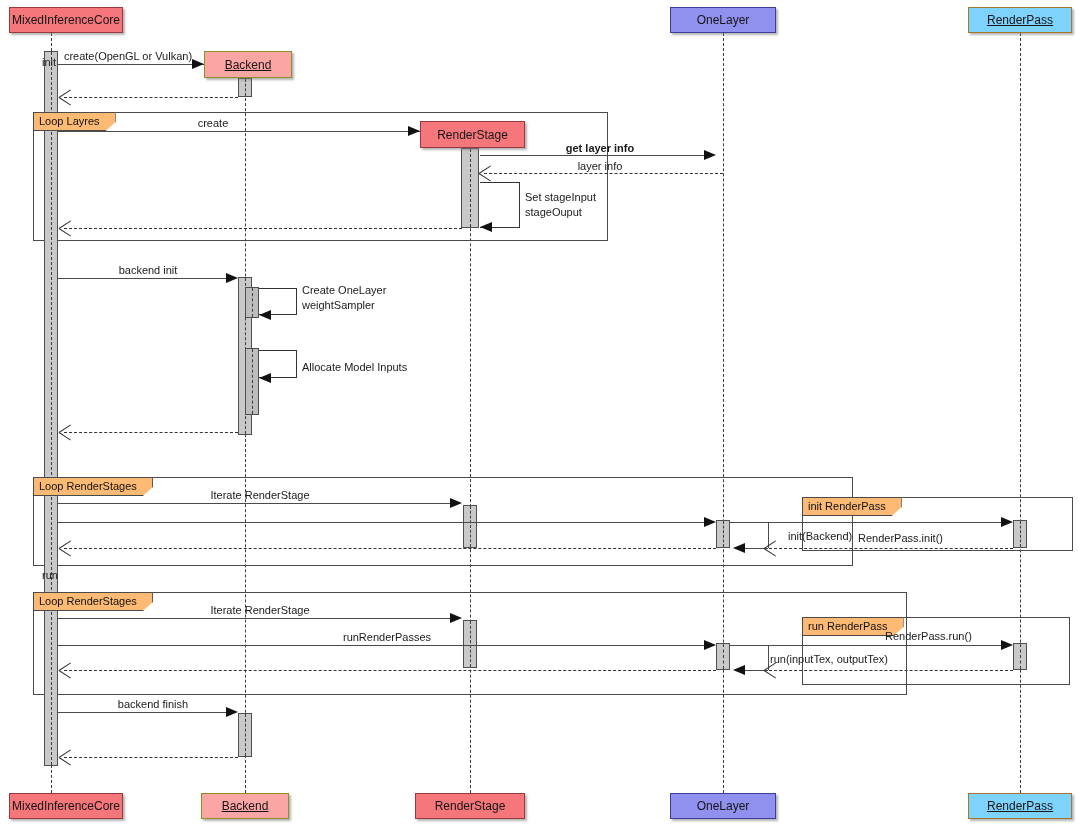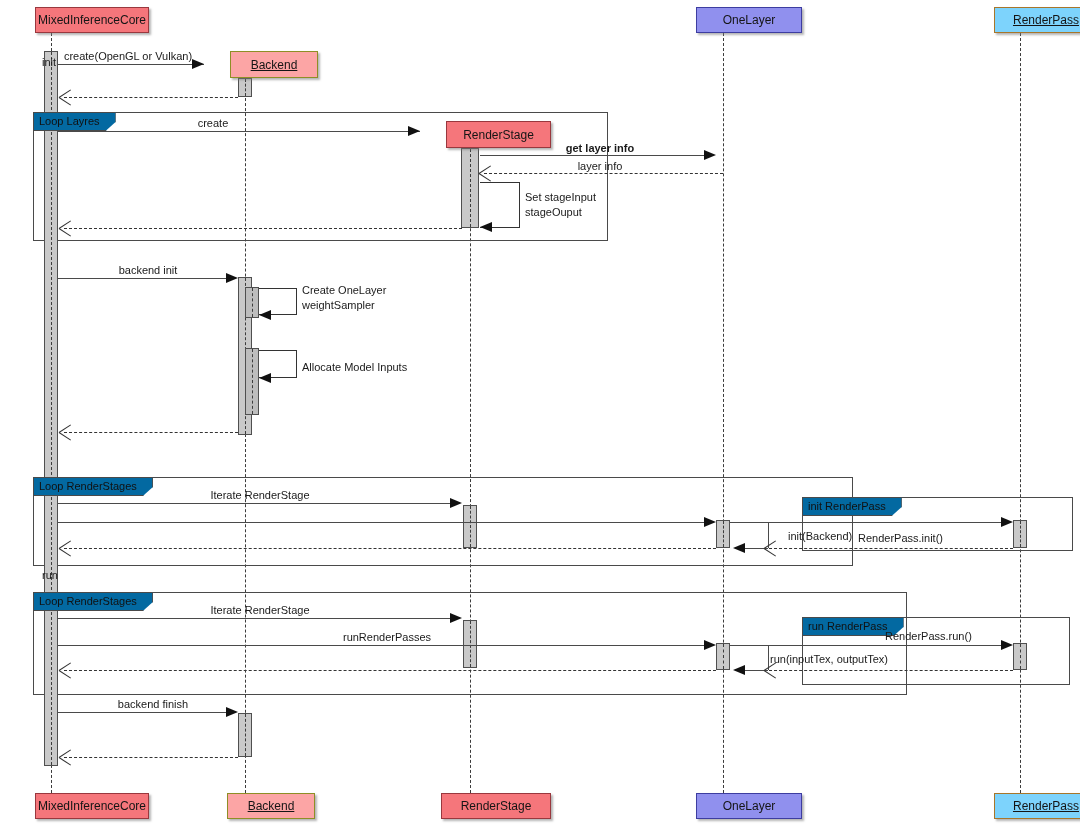--- a/index.html
+++ b/index.html
@@ -2,32 +2,32 @@
 <html><head>
 <meta charset="utf-8">
 <style>
   html,body{margin:0;padding:0;background:#fff;}
   #stage{position:relative;width:1080px;height:827px;background:#ffffff;overflow:hidden;
          font-family:"Liberation Sans","DejaVu Sans",sans-serif;color:#111;}
   
   .ll{position:absolute;width:0;border-left:1px dashed #3c3c3c;}
   
   .box{position:absolute;border:1px solid #555;display:flex;align-items:center;justify-content:center;
-       font-size:12px;color:#151515;box-shadow:1.5px 1.5px 2px rgba(120,120,120,.55);box-sizing:border-box;margin-left:26px;}
+       font-size:12px;color:#151515;box-shadow:1.5px 1.5px 2px rgba(120,120,120,.55);box-sizing:border-box;}
   .p-red{background:#F5767B;border-color:#99383E;}
   .p-yellow{background:#fca5a5;border-color:#8e8e25;text-decoration:underline;}
   .p-blue{background:#9090EE;border-color:#3d3da0;}
   .p-orange{background:#7dd3fc;border-color:#a8762a;text-decoration:underline;}
   
   .act{position:absolute;background:#C9C9C9;border:1px solid #4F4F4F;box-sizing:border-box;}
   .act::after{content:'';position:absolute;left:50%;top:0;bottom:0;border-left:1px dashed #3c3c3c;}
   .act.dark{background:#BDBDBD;}
   
   .frame{position:absolute;border:1px solid #4a4a4a;box-sizing:border-box;}
-  .flabel{position:absolute;background:#0369a1;border:1px solid #4a4a4a;font-size:11px;line-height:13px;
+  .flabel{position:absolute;background:#fdba74;border:1px solid #4a4a4a;font-size:11px;line-height:13px;
           padding:2px 15px 2px 5px;white-space:nowrap;box-sizing:border-box;
           clip-path:polygon(0 0,100% 0,100% calc(100% - 9px),calc(100% - 10px) 100%,0 100%);}
   
   .line{position:absolute;height:0;border-top:1px solid #4a4a4a;}
   .dline{position:absolute;height:0;border-top:1px dashed #333;}
   .vline{position:absolute;width:0;border-left:1px solid #4a4a4a;}
   
   .ahr{position:absolute;width:0;height:0;border-top:5px solid transparent;border-bottom:5px solid transparent;border-left:12px solid #111;}
   .ahl{position:absolute;width:0;height:0;border-top:5px solid transparent;border-bottom:5px solid transparent;border-right:12px solid #111;}
   .oal{position:absolute;width:14px;height:13px;}

